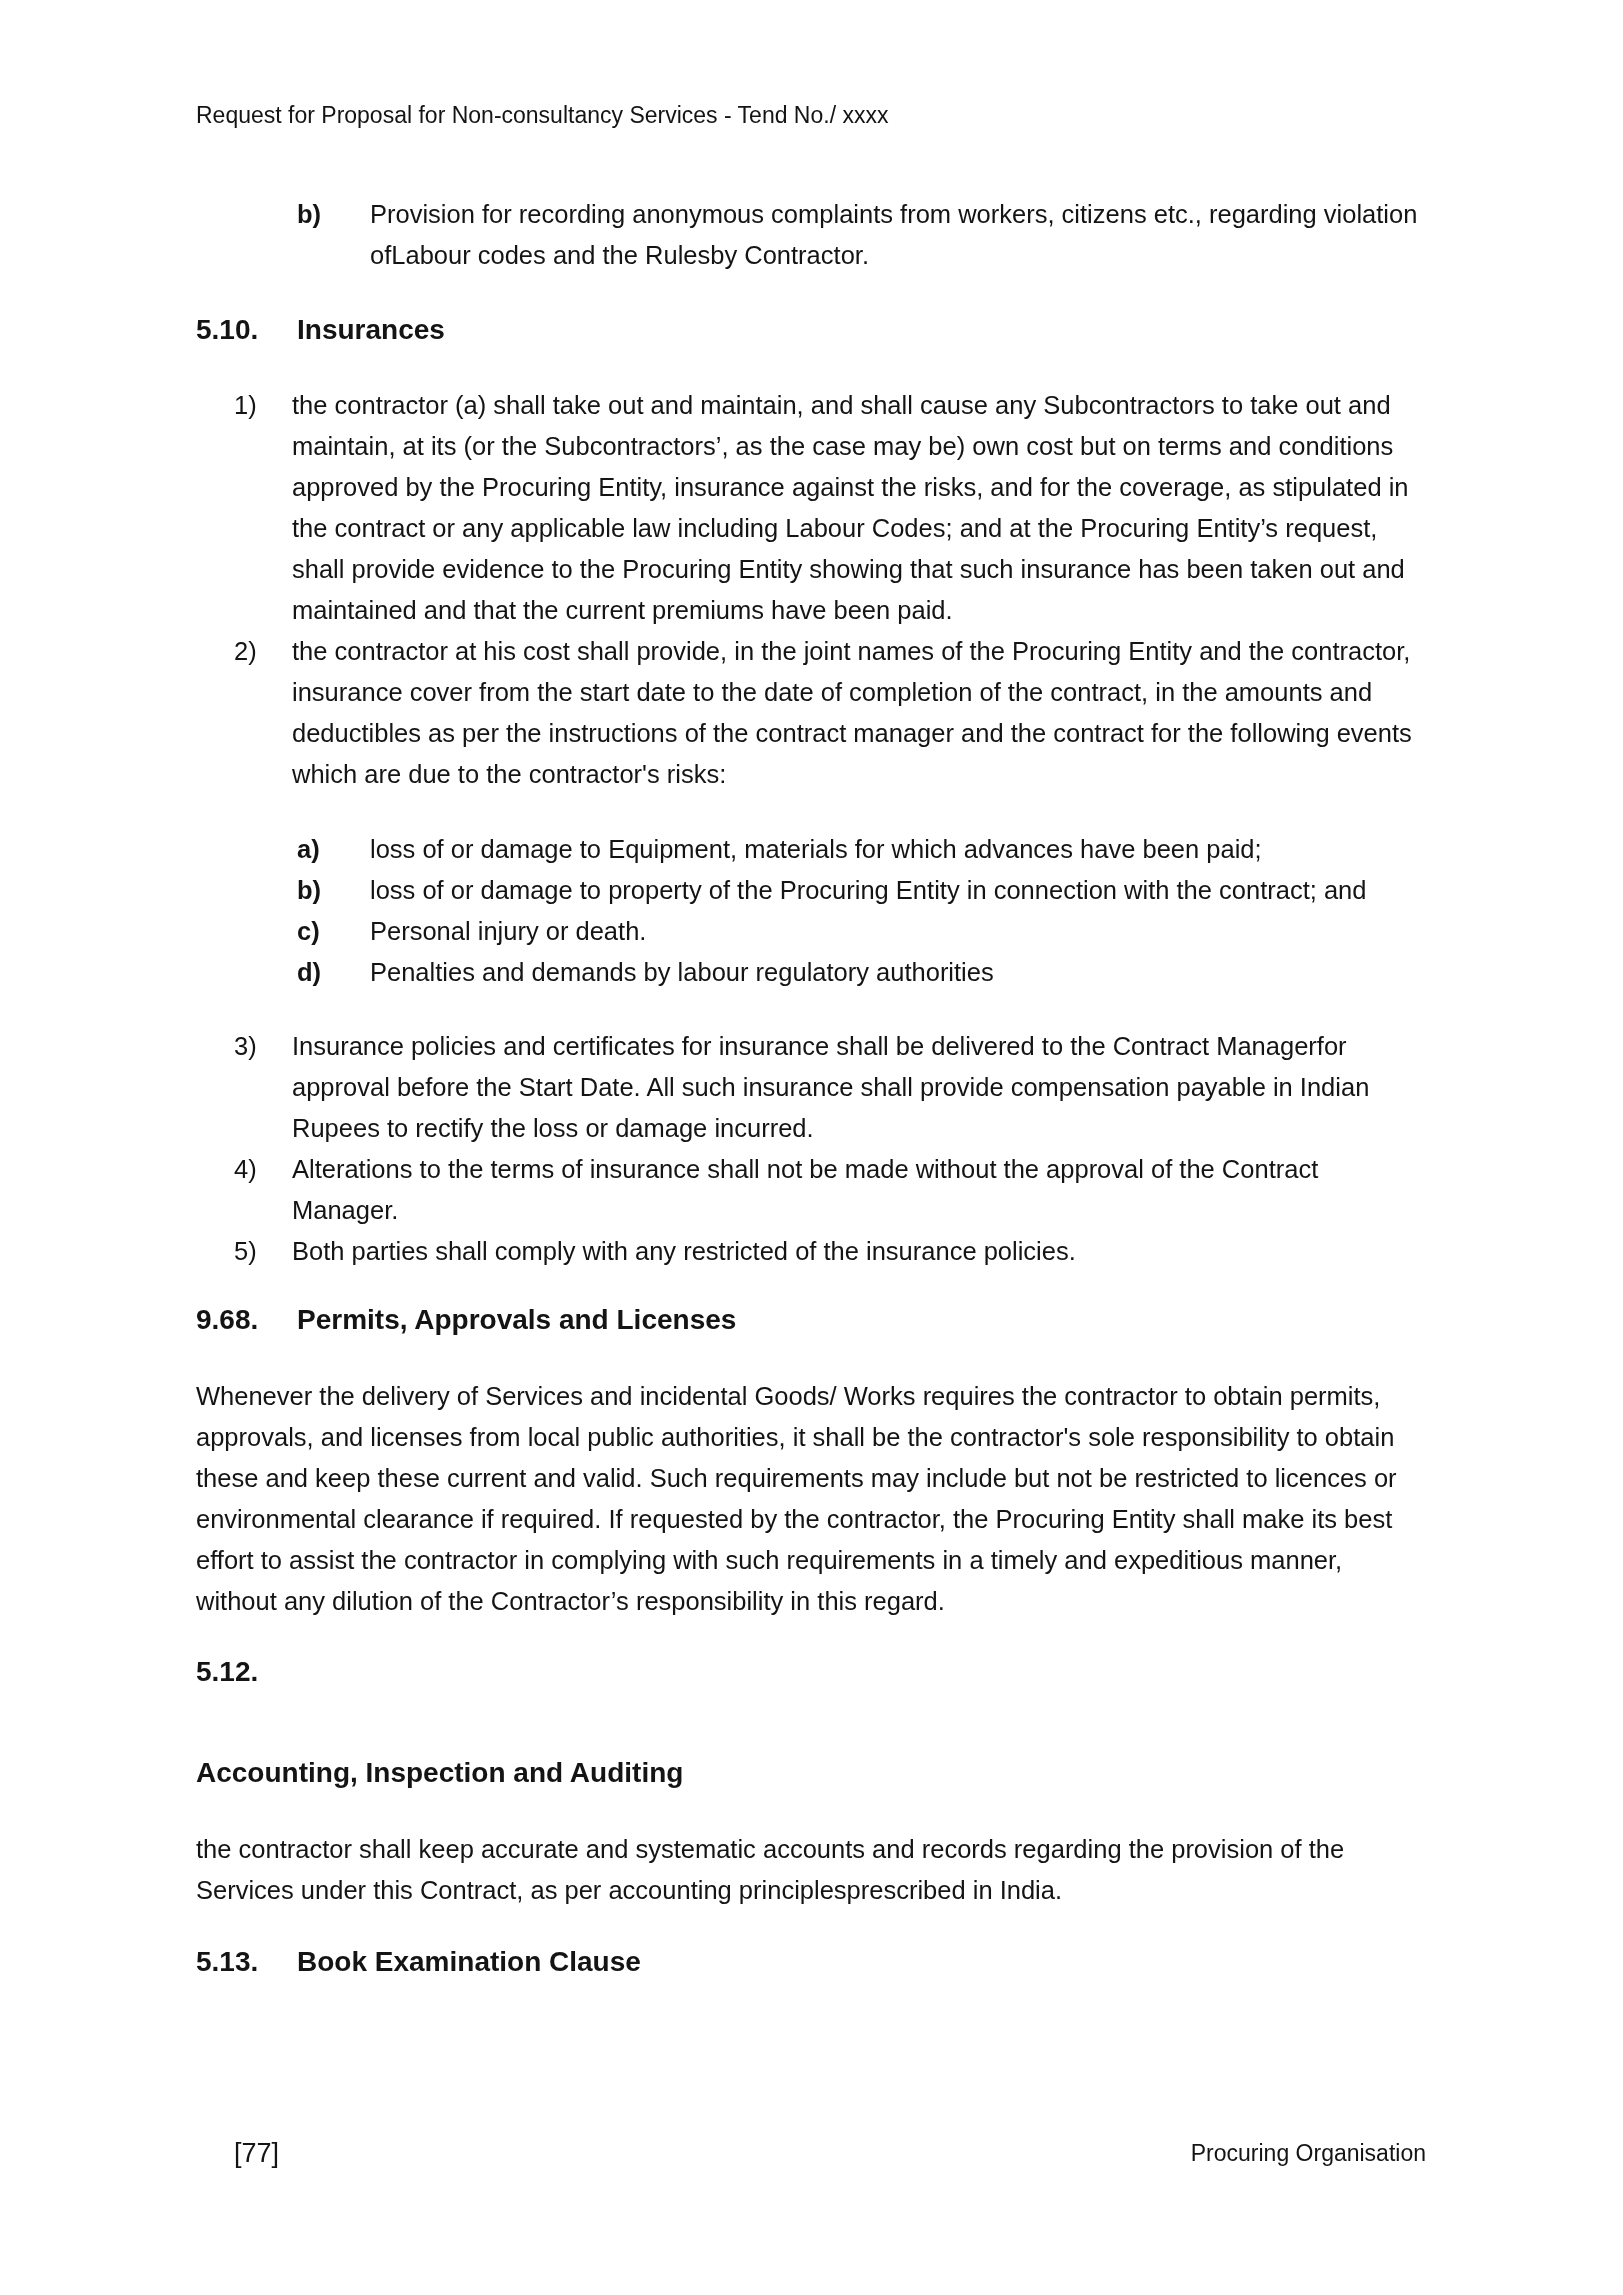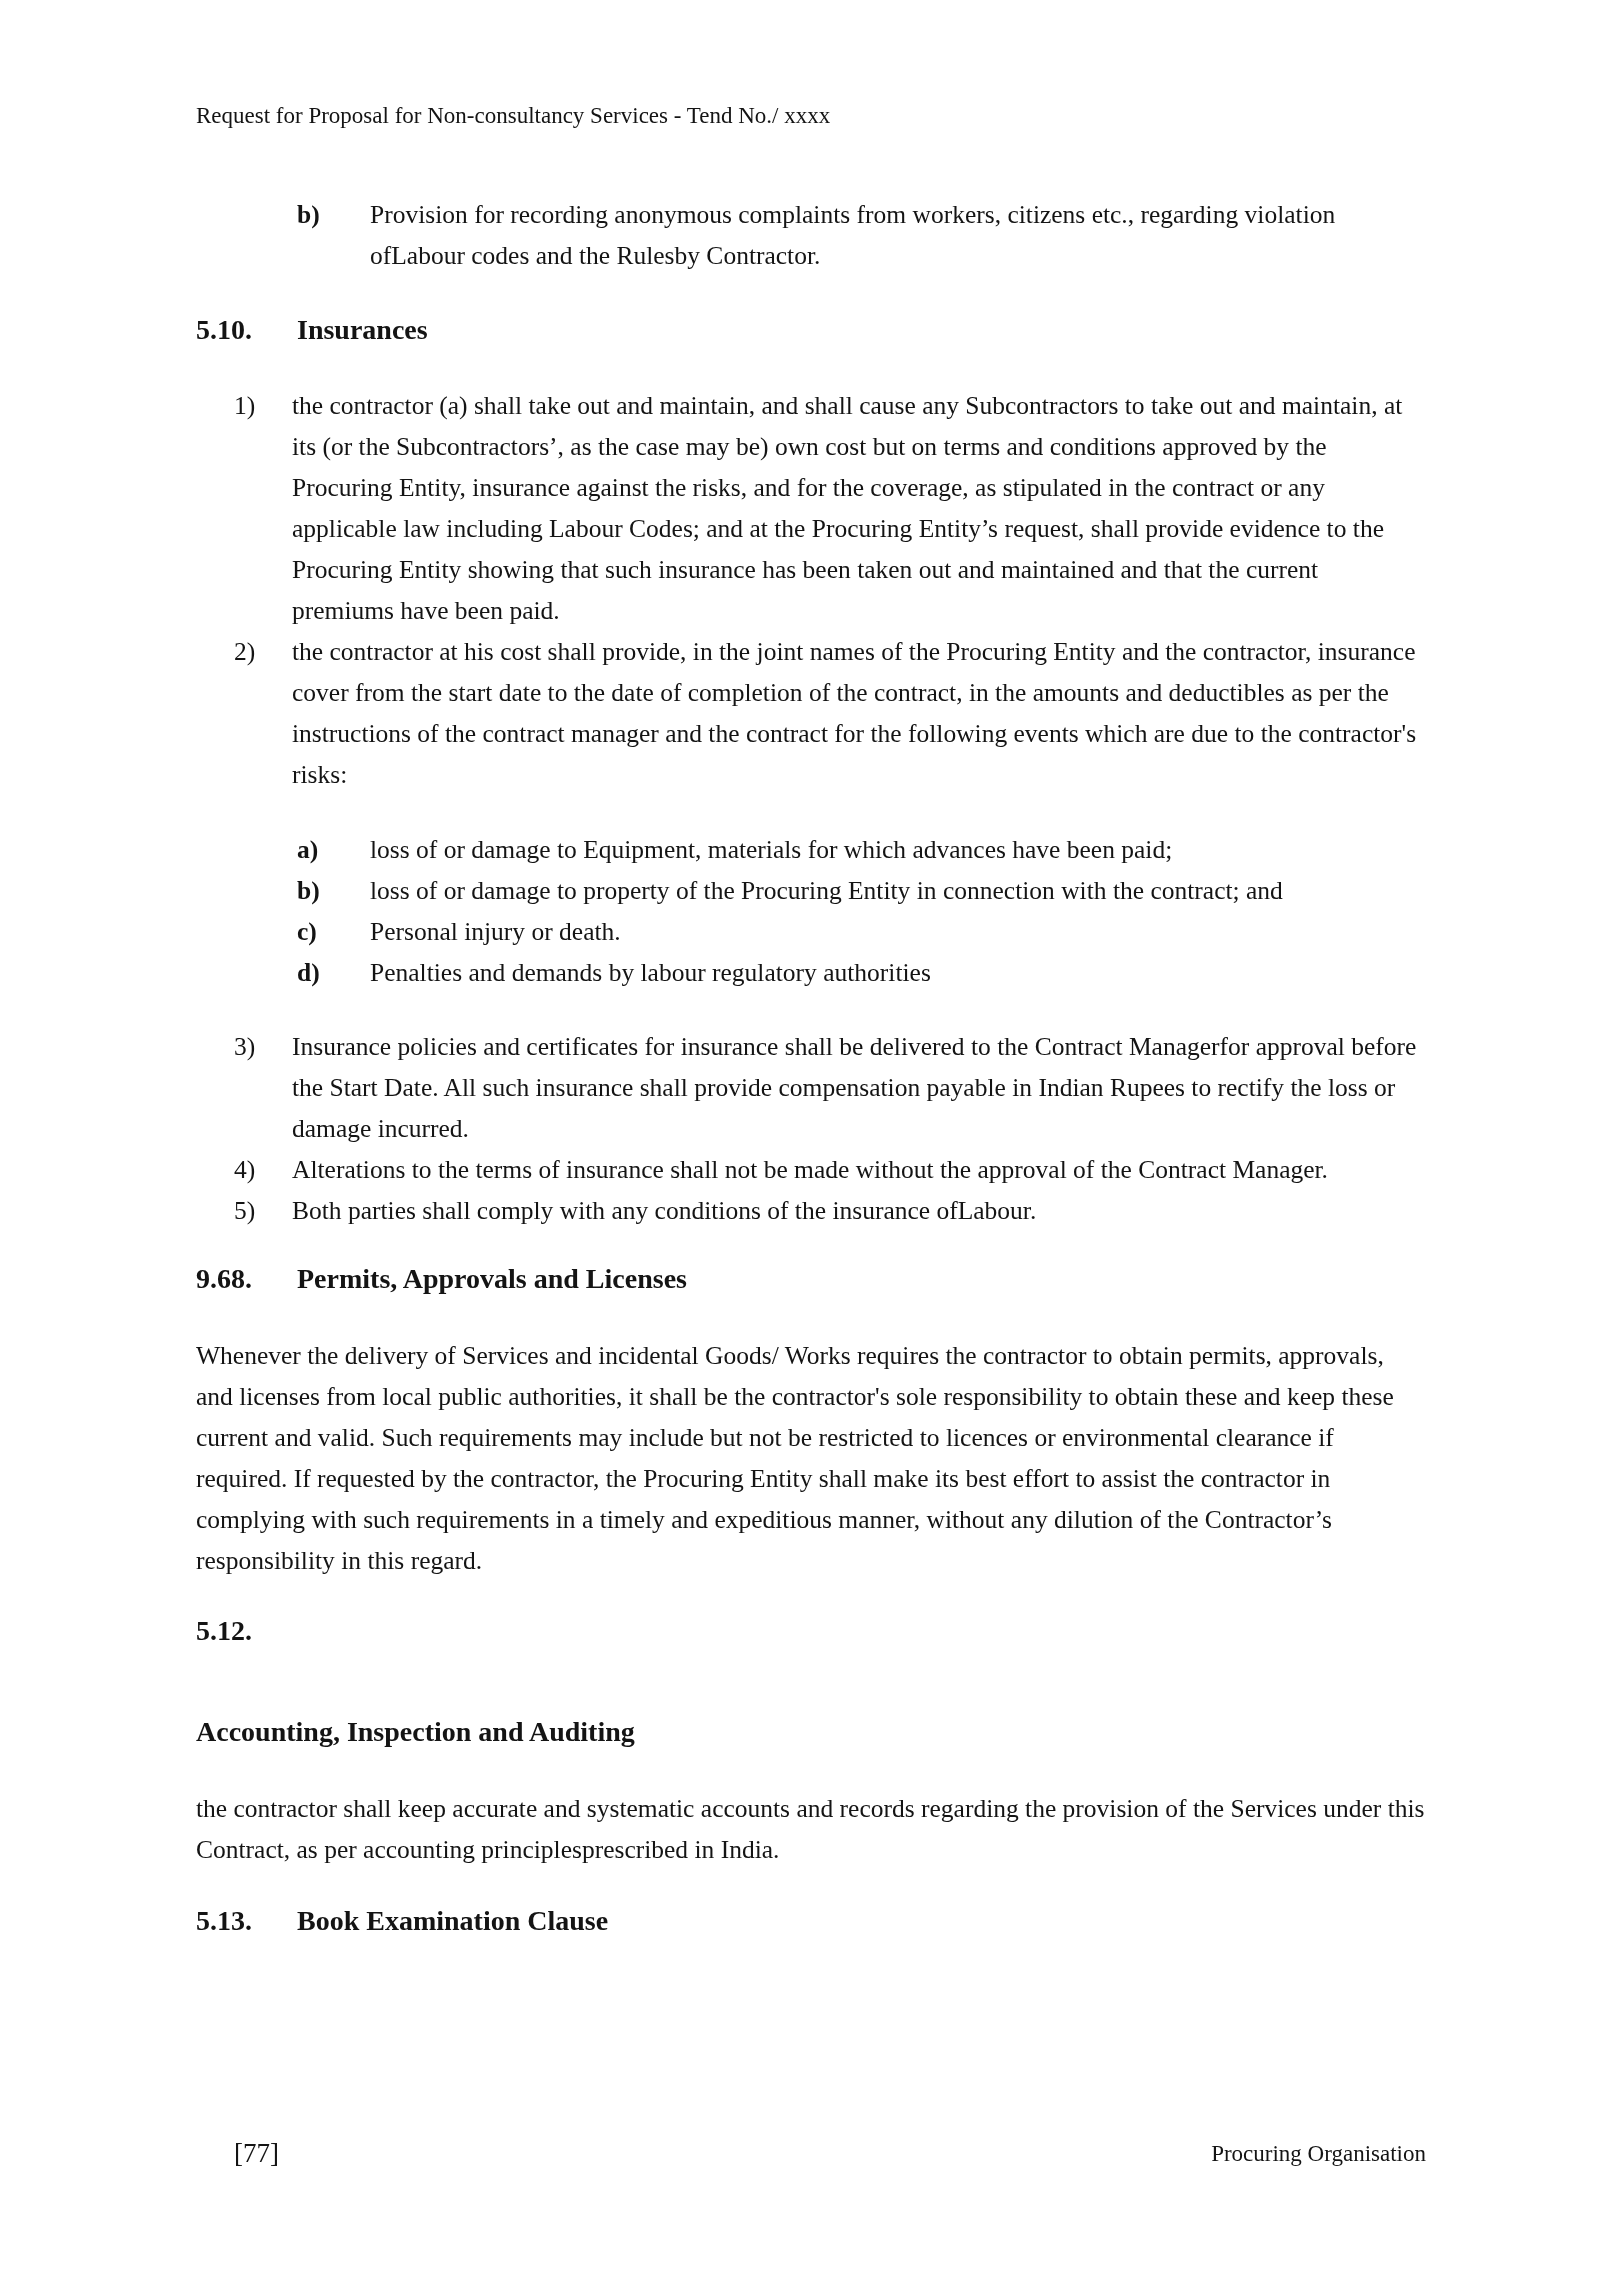--- a/index.html
+++ b/index.html
@@ -5,21 +5,21 @@
   html, body {
     margin: 0;
     padding: 0;
     background: #e8e8e8;
   }
   .page {
     position: relative;
     width: 1623px;
     height: 2295px;
     background: #ffffff;
-    font-family: Liberation Serif, serif;
+    font-family: Liberation Sans, sans-serif;
     color: #141414;
     overflow: hidden;
   }
   .content {
     padding: 0 197px 0 196px;
   }
   
   .doc-header {
     margin-top: 99px;
     font-size: 23px;
@@ -147,21 +147,21 @@
       <div class="li num body-text">
         <span class="marker">3)</span>
         <span class="txt">Insurance policies and certificates for insurance shall be delivered to the Contract Managerfor approval before the Start Date. All such insurance shall provide compensation payable in Indian Rupees to rectify the loss or damage incurred.</span>
       </div>
       <div class="li num body-text">
         <span class="marker">4)</span>
         <span class="txt">Alterations to the terms of insurance shall not be made without the approval of the Contract Manager.</span>
       </div>
       <div class="li num body-text">
         <span class="marker">5)</span>
-        <span class="txt">Both parties shall comply with any conditions of the insurance ofLabour.</span>
+        <span class="txt">Both parties shall comply with any restricted of the insurance policies.</span>
       </div>
     </div>
 
     <div class="heading h-511">
       <span class="h-num">9.68.</span>
       <span class="h-title">Permits, Approvals and Licenses</span>
     </div>
     <div class="para body-text">
       <span>Whenever the delivery of Services and incidental Goods/ Works requires the contractor to obtain permits, approvals, and licenses from local public authorities, it shall be the contractor's sole responsibility to obtain these and keep these current and valid. Such requirements may include but not be restricted to licences or environmental clearance if required. If requested by the contractor, the Procuring Entity shall make its best effort to assist the contractor in complying with such requirements in a timely and expeditious manner, without any dilution of the Contractor’s responsibility in this regard.</span>
     </div>

